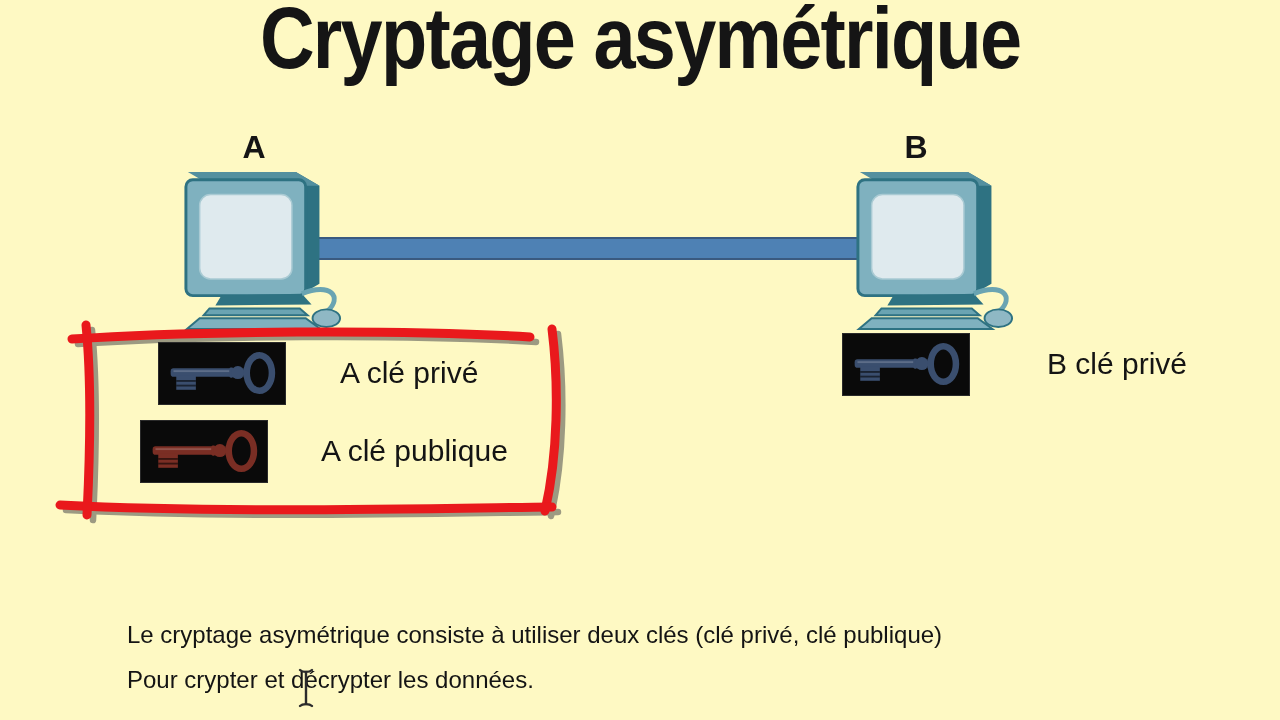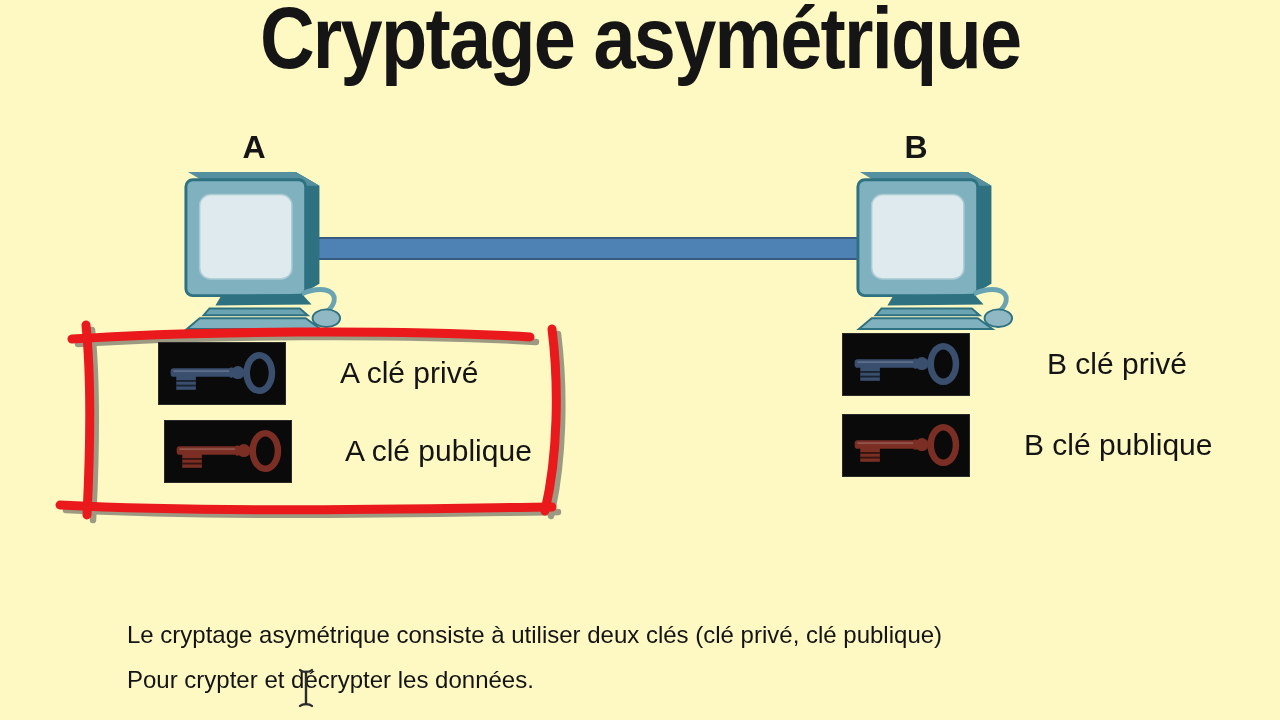--- a/index.html
+++ b/index.html
@@ -25,21 +25,21 @@
   
   .link-bar{
     position:absolute;left:300px;top:237px;width:556px;height:19px;
     background:#4e81b4;border:2px solid #3a5a80;
   }
   
   .annotation{position:absolute;left:40px;top:315px;width:540px;height:215px;}
   
   .key-row{position:absolute;display:flex;align-items:center;gap:21px;height:62px;}
   .row-a-private{left:158px;top:342px;}
-  .row-a-public{left:164px;top:420px;gap:20px;}
+  .row-a-public{left:140px;top:420px;gap:20px;}
   .row-b-private{left:842px;top:333px;gap:44px;}
   .row-b-public{left:842px;top:414px;}
   .key-box{
     width:126px;height:61px;background:#0a0a0a;border:1px solid #2a2a2a;
     display:flex;align-items:center;justify-content:center;flex:0 0 auto;
   }
   .key-box svg{width:118px;height:56px;display:block;}
   .key-private{color:#3a4e6e;}
   .key-public{color:#7a2e24;}
   .key-label{font-size:30px;color:#141414;white-space:nowrap;margin-left:33px;}
@@ -142,28 +142,20 @@
 
   <div class="key-row row-b-private">
     <div class="key-box">
       <svg class="key-private" viewBox="0 0 120 60">
           <use href="#key"></use>
         </svg>
     </div>
     <div class="key-label">B clé privé</div>
   </div>
 
-  <div class="key-row row-b-public">
-    <div class="key-box">
-      <svg class="key-public" viewBox="0 0 120 60">
-          <use href="#key"></use>
-        </svg>
-    </div>
-    <div class="key-label">B clé publique</div>
-  </div>
 
   <div class="caption">
     <div>Le cryptage asymétrique consiste à utiliser deux clés (clé privé, clé publique)</div>
     <div>Pour crypter et décrypter les données.</div>
   </div>
 
   <svg class="ibeam" viewBox="0 0 20 44">
     <g fill="none" stroke="#2b2b2b" stroke-width="2.4" stroke-linecap="round">
       <path d="M4,4 C6.5,6.5 13.5,6.5 16,4"></path>
       <path d="M10,6 V38"></path>

